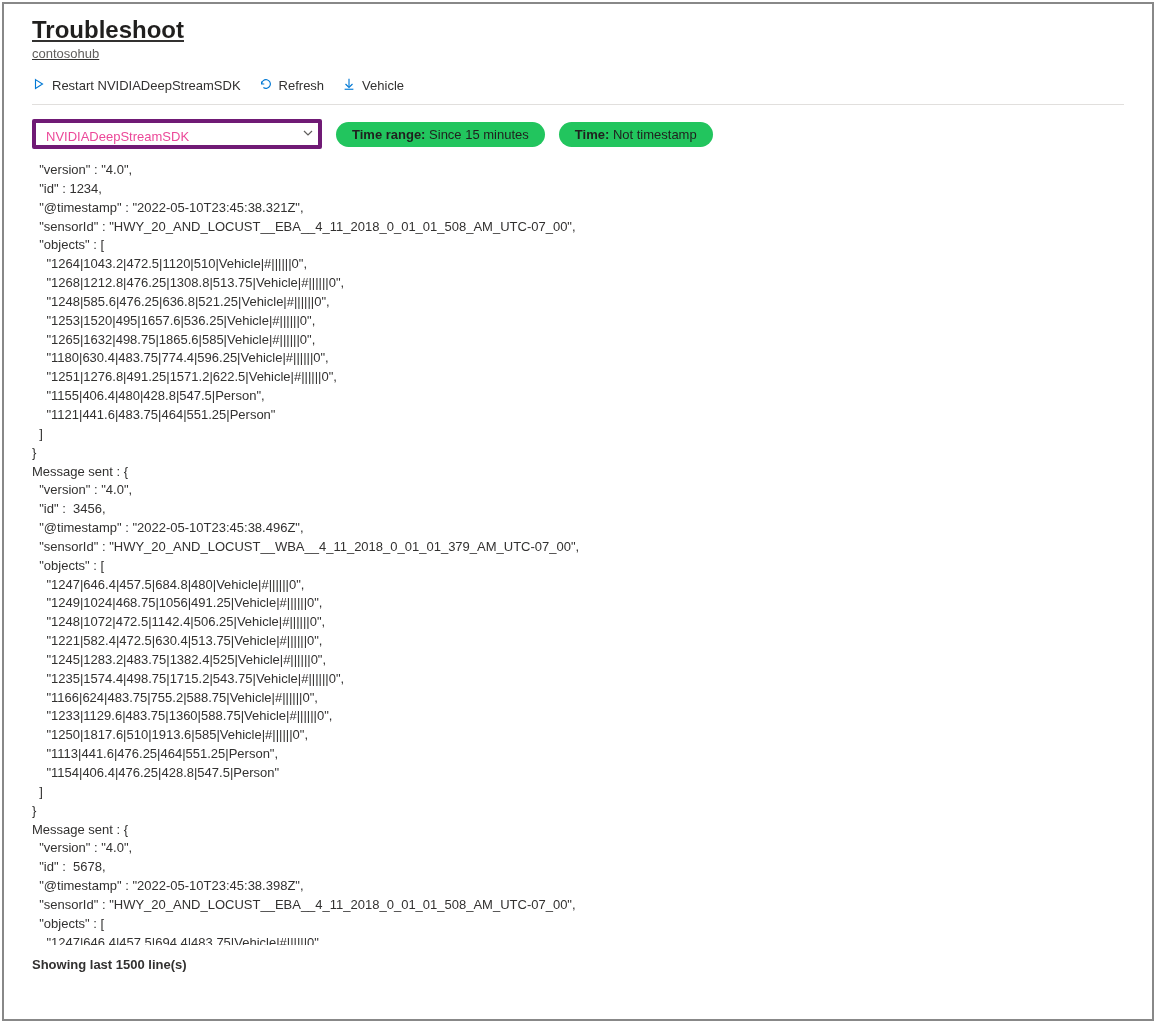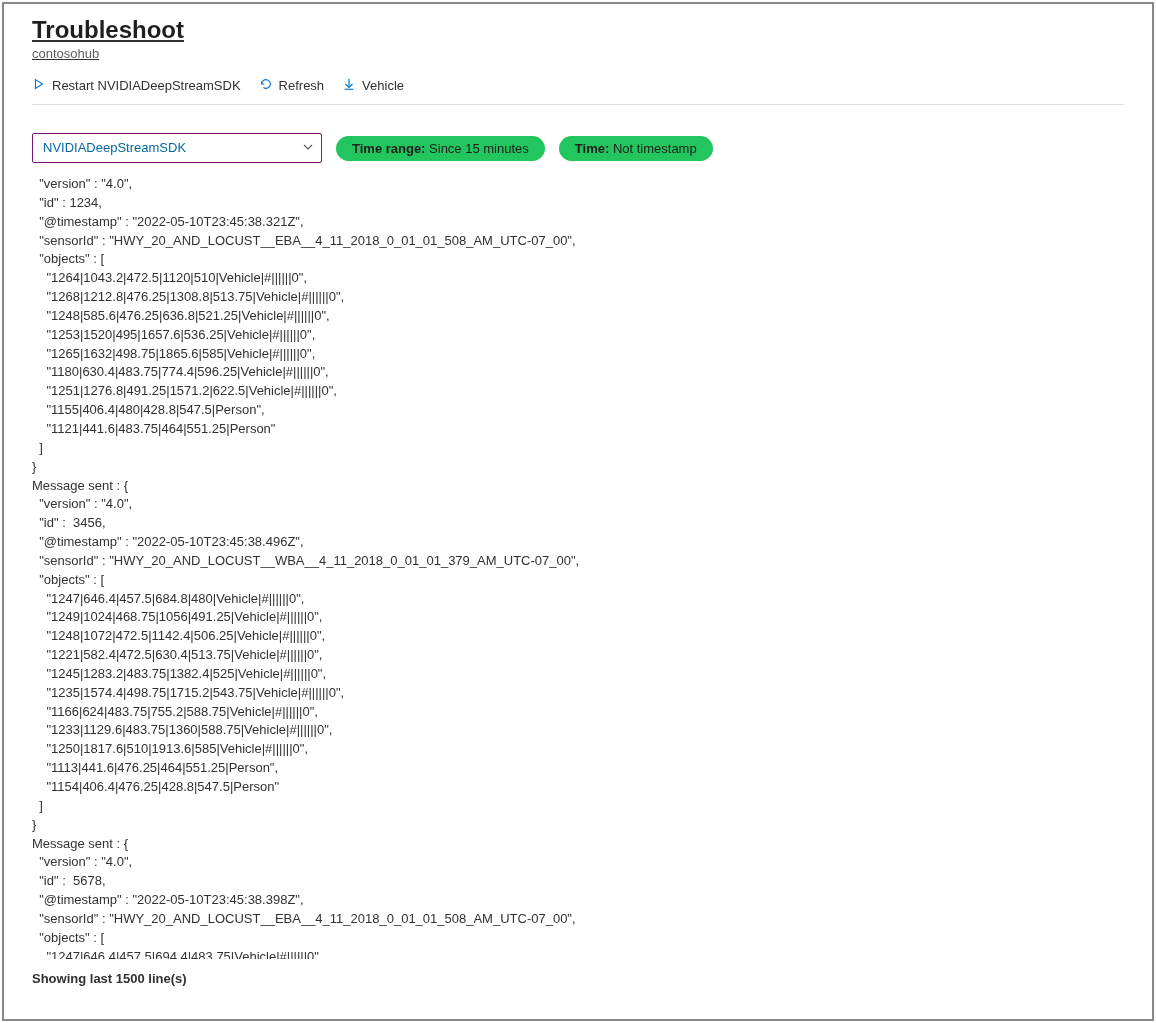--- a/index.html
+++ b/index.html
@@ -1,27 +1,27 @@
 <!DOCTYPE html>
 <html><head>
   <meta charset="utf-8">
   <style>
     * { margin: 0; padding: 0; box-sizing: border-box; }
     body { font-family: "Segoe UI", -apple-system, sans-serif; background: #fff; color: #323130; }
     .page-frame { border: 2px solid #888; margin: 2px; padding: 12px 28px 24px 28px; min-height: 1019px; }
     .header { margin-bottom: 4px; text-decoration: underline; }
     .page-title { font-size: 24px; font-weight: 600; color: #201f1e; margin-bottom: 2px; }
     .page-subtitle { font-size: 13px; color: #605e5c; }
-    .toolbar { display: flex; align-items: center; gap: 18px; padding: 10px 0 8px 0; border-bottom: 1px solid #e1dfdd; margin-bottom: 28px; }
+    .toolbar { display: flex; align-items: center; gap: 18px; padding: 10px 0 8px 0; border-bottom: 1px solid #e1dfdd; margin-bottom: 14px; }
     .tb-btn { display: inline-flex; align-items: center; gap: 6px; background: none; border: none; font-size: 13px; color: #323130; cursor: pointer; padding: 2px 0; }
     .tb-btn svg { width: 14px; height: 14px; }
     .icon-blue { stroke: #0078d4; fill: none; }
     .filters { display: flex; align-items: center; gap: 14px; margin-bottom: 6px; }
     .select-wrap { position: relative; width: 290px; }
-    .select-box { width: 100%; border: 1px solid #701a75; border-radius: 2px; background: #fff; font-size: 13px; padding: 5px 28px 5px 10px; height: 30px; line-height: 18px; color: #0369a1; cursor: pointer; text-align: left; }
+    .select-box { width: 100%; border: 4px solid #701a75; border-radius: 2px; background: #fff; font-size: 13px; padding: 5px 28px 5px 10px; height: 30px; line-height: 18px; color: #ec4899; cursor: pointer; text-align: left; }
     .select-wrap .chev { position: absolute; right: 8px; top: 50%; transform: translateY(-50%); pointer-events: none; }
     .pill { background: #22c55e; border-radius: 14px; padding: 5px 16px; font-size: 13px; color: #201f1e; cursor: pointer; white-space: nowrap; }
     .pill-label { font-weight: 600; }
     .log-area { font-size: 13px; line-height: 1.45; color: #323130; padding-top: 6px; max-height: 790px; overflow: hidden; }
     .log-line { white-space: pre; font-family: "Segoe UI", sans-serif; }
     .status-line { font-size: 13px; font-weight: 600; margin-top: 12px; }
   </style>
 </head>
 <body>
 

